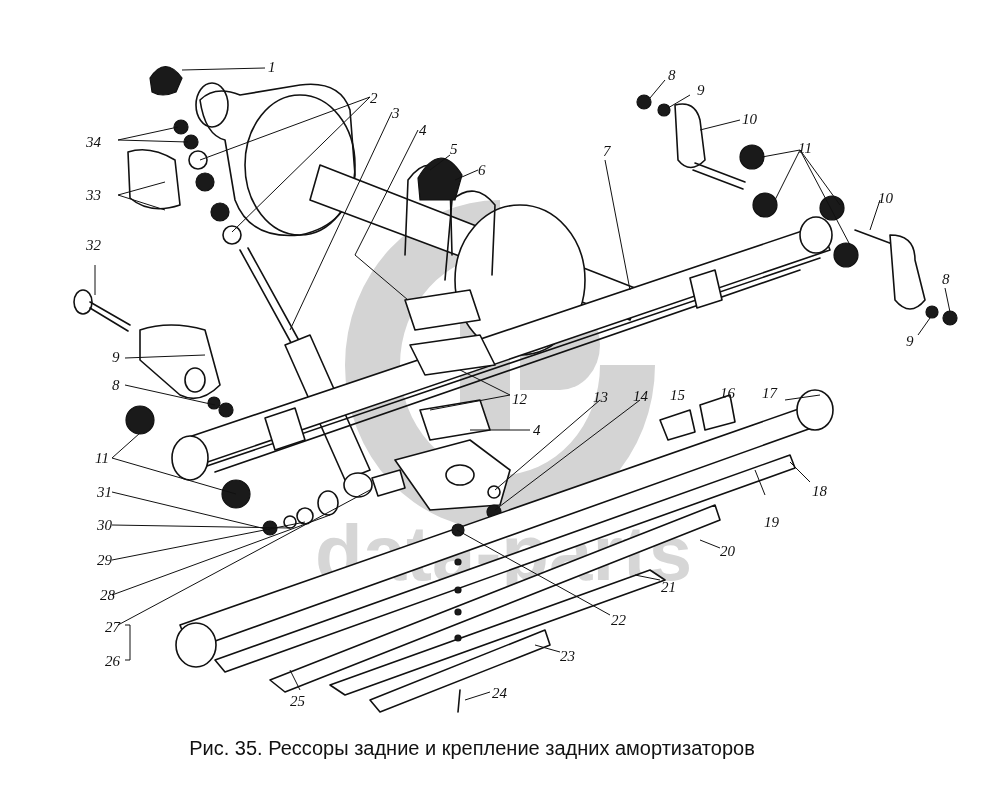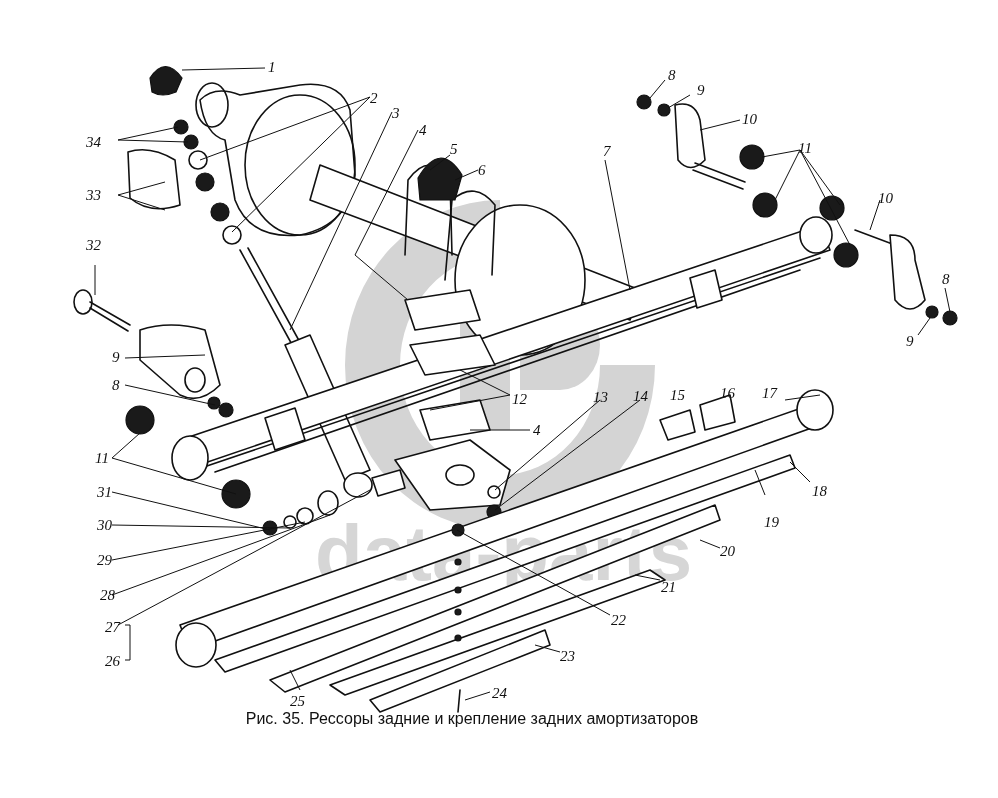--- a/index.html
+++ b/index.html
@@ -1,21 +1,21 @@
 <!DOCTYPE html>
 <html><head>
 <meta charset="utf-8">
 <style>
   html, body { margin: 0; padding: 0; background: #ffffff; }
   body { width: 998px; height: 798px; position: relative; overflow: hidden;
          font-family: "Liberation Sans", sans-serif; }
   #figure { position: absolute; left: 0; top: 0; width: 998px; height: 798px; }
   .lbl { font-family: "Liberation Serif", serif; font-style: italic; font-size: 15px; fill: #111; }
-  .caption { position: absolute; left: 0; top: 710px; width: 944px; text-align: center;
-             font-family: "Liberation Sans", sans-serif; font-size: 16px; color: #111; }
+  .caption { position: absolute; left: 0; top: 737px; width: 944px; text-align: center;
+             font-family: "Liberation Sans", sans-serif; font-size: 20px; color: #111; }
   .ink { stroke: #111; fill: none; stroke-width: 1.6; stroke-linejoin: round; stroke-linecap: round; }
   .inkf { stroke: #111; fill: #fff; stroke-width: 1.6; stroke-linejoin: round; }
   .dark { fill: #1a1a1a; stroke: #111; stroke-width: 1.2; }
   .leader { stroke: #111; stroke-width: 1; fill: none; }
   .wm { fill: #d4d4d4; }
   .wmtext { font-family: "Liberation Sans", sans-serif; font-weight: bold; font-size: 78px; fill: #d6d6d6; }
 </style>
 </head>
 <body>
 

